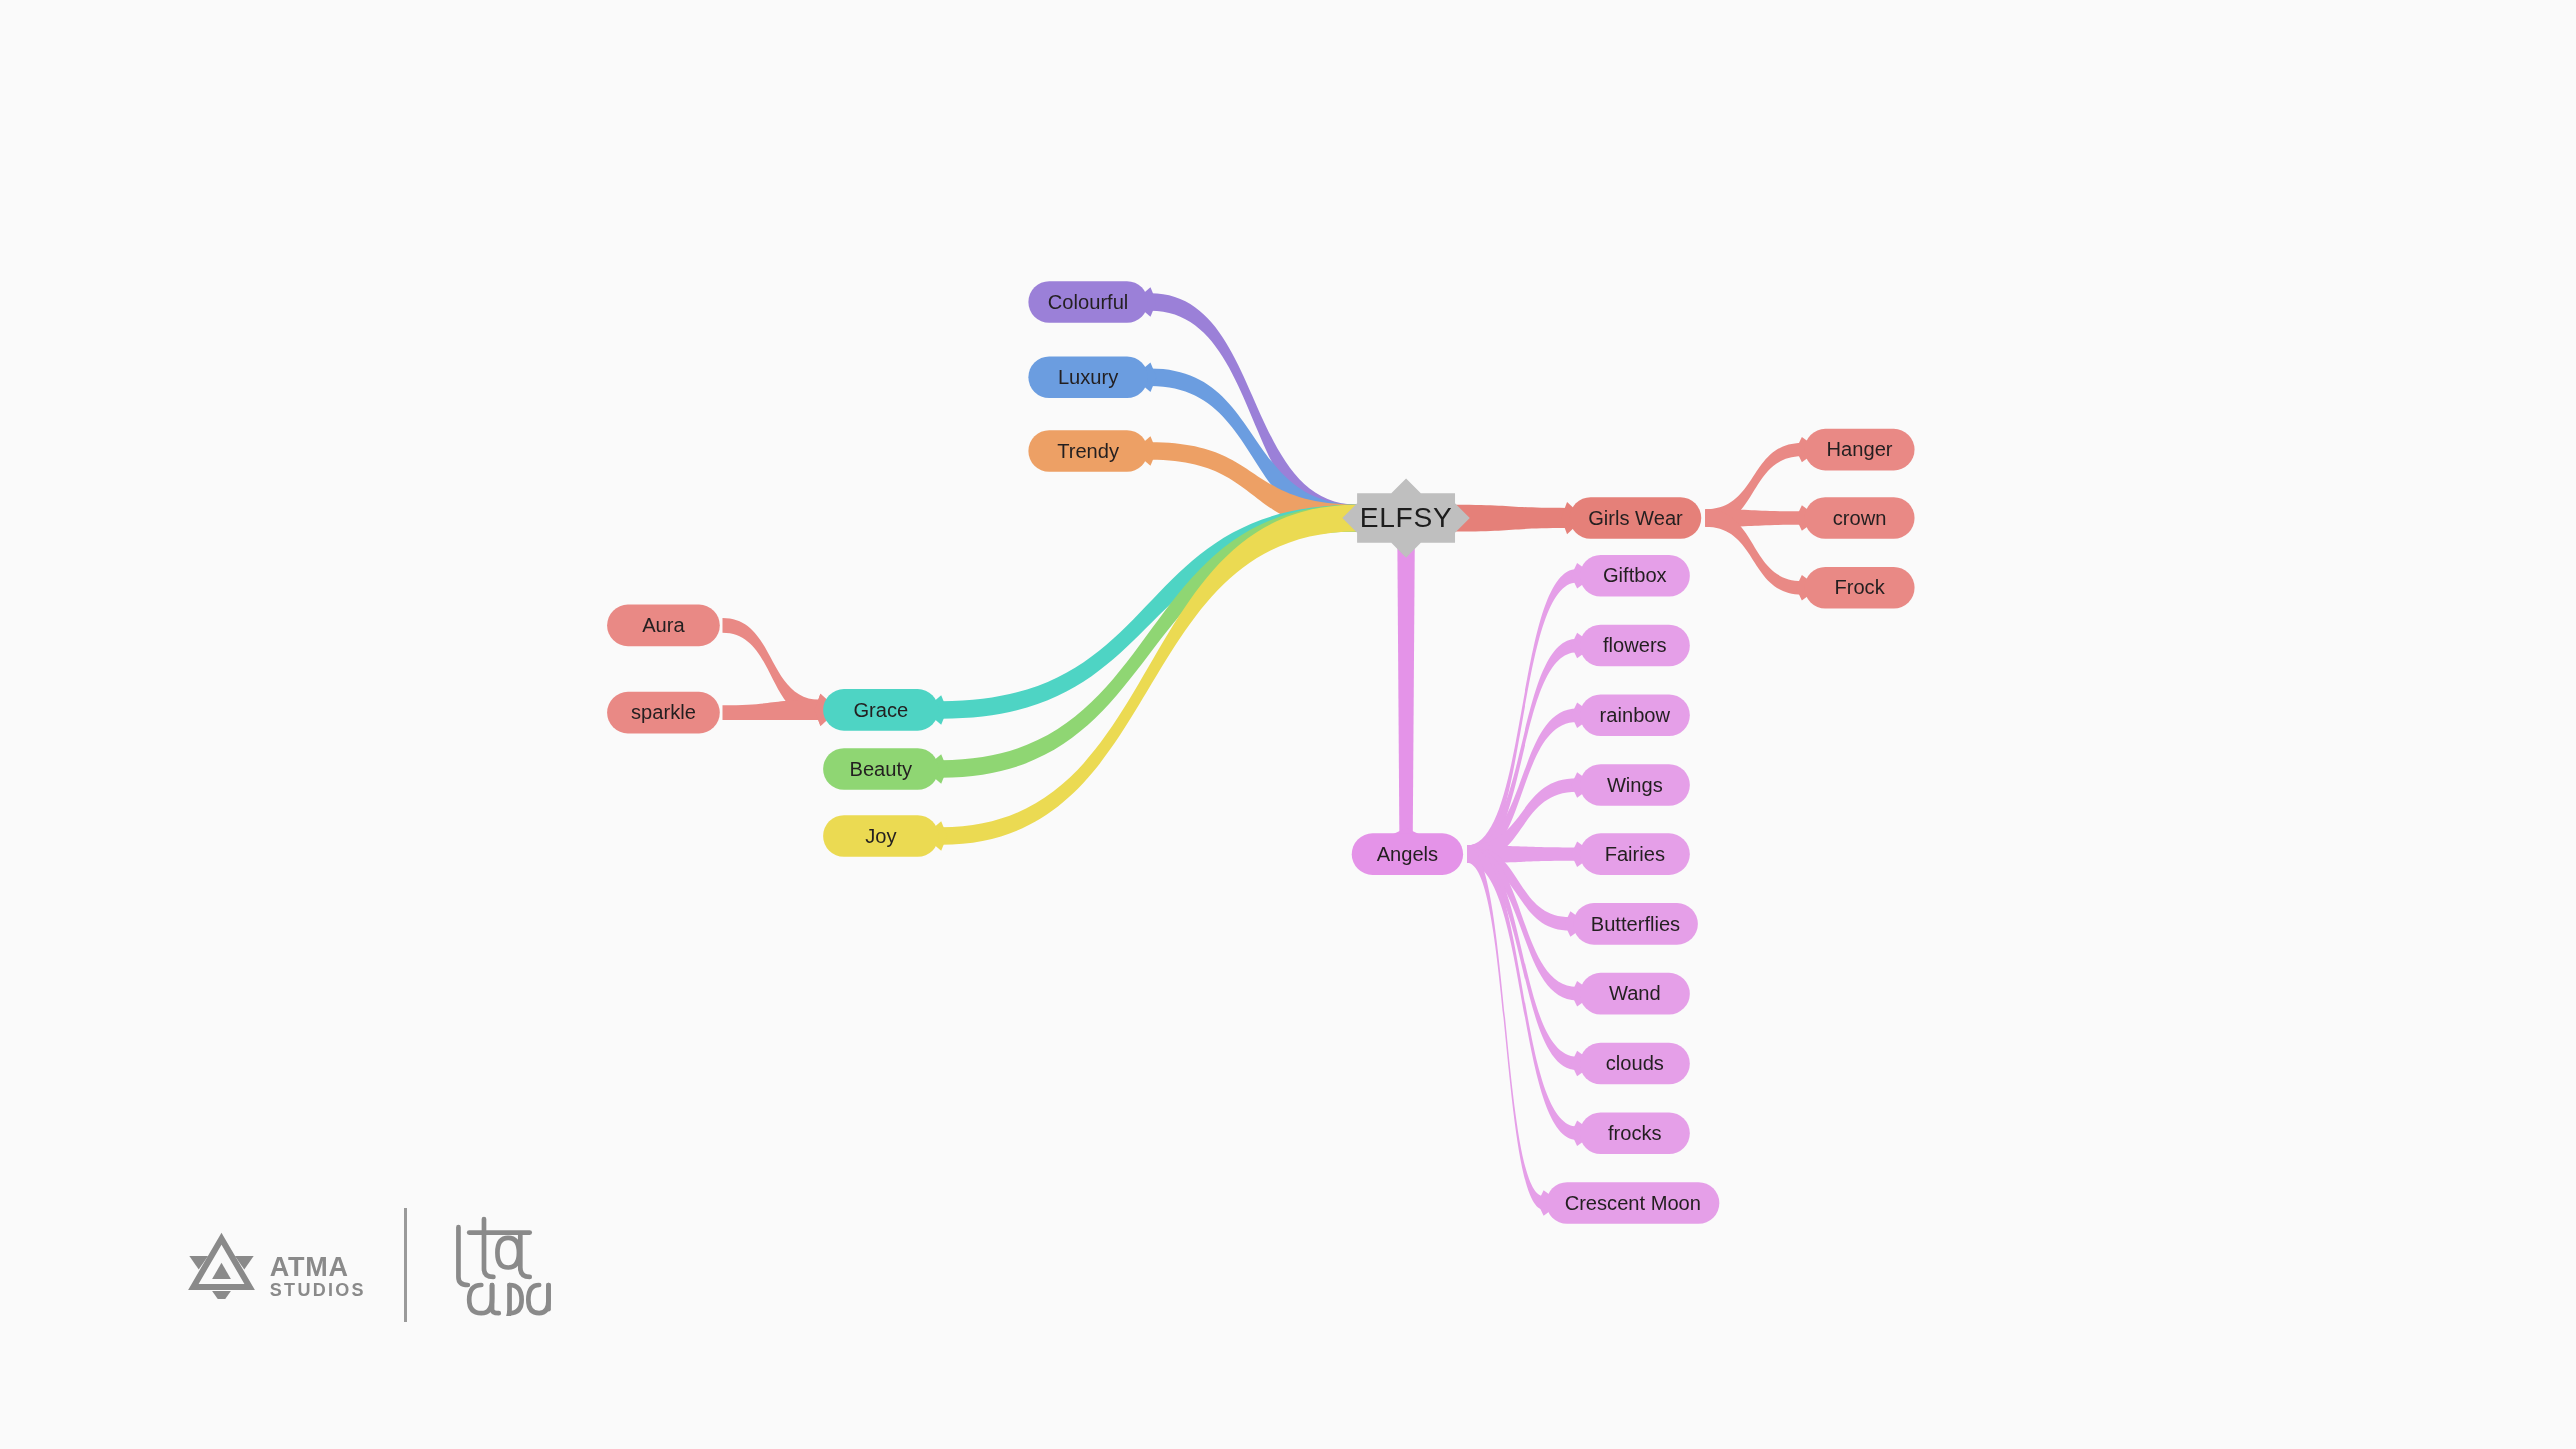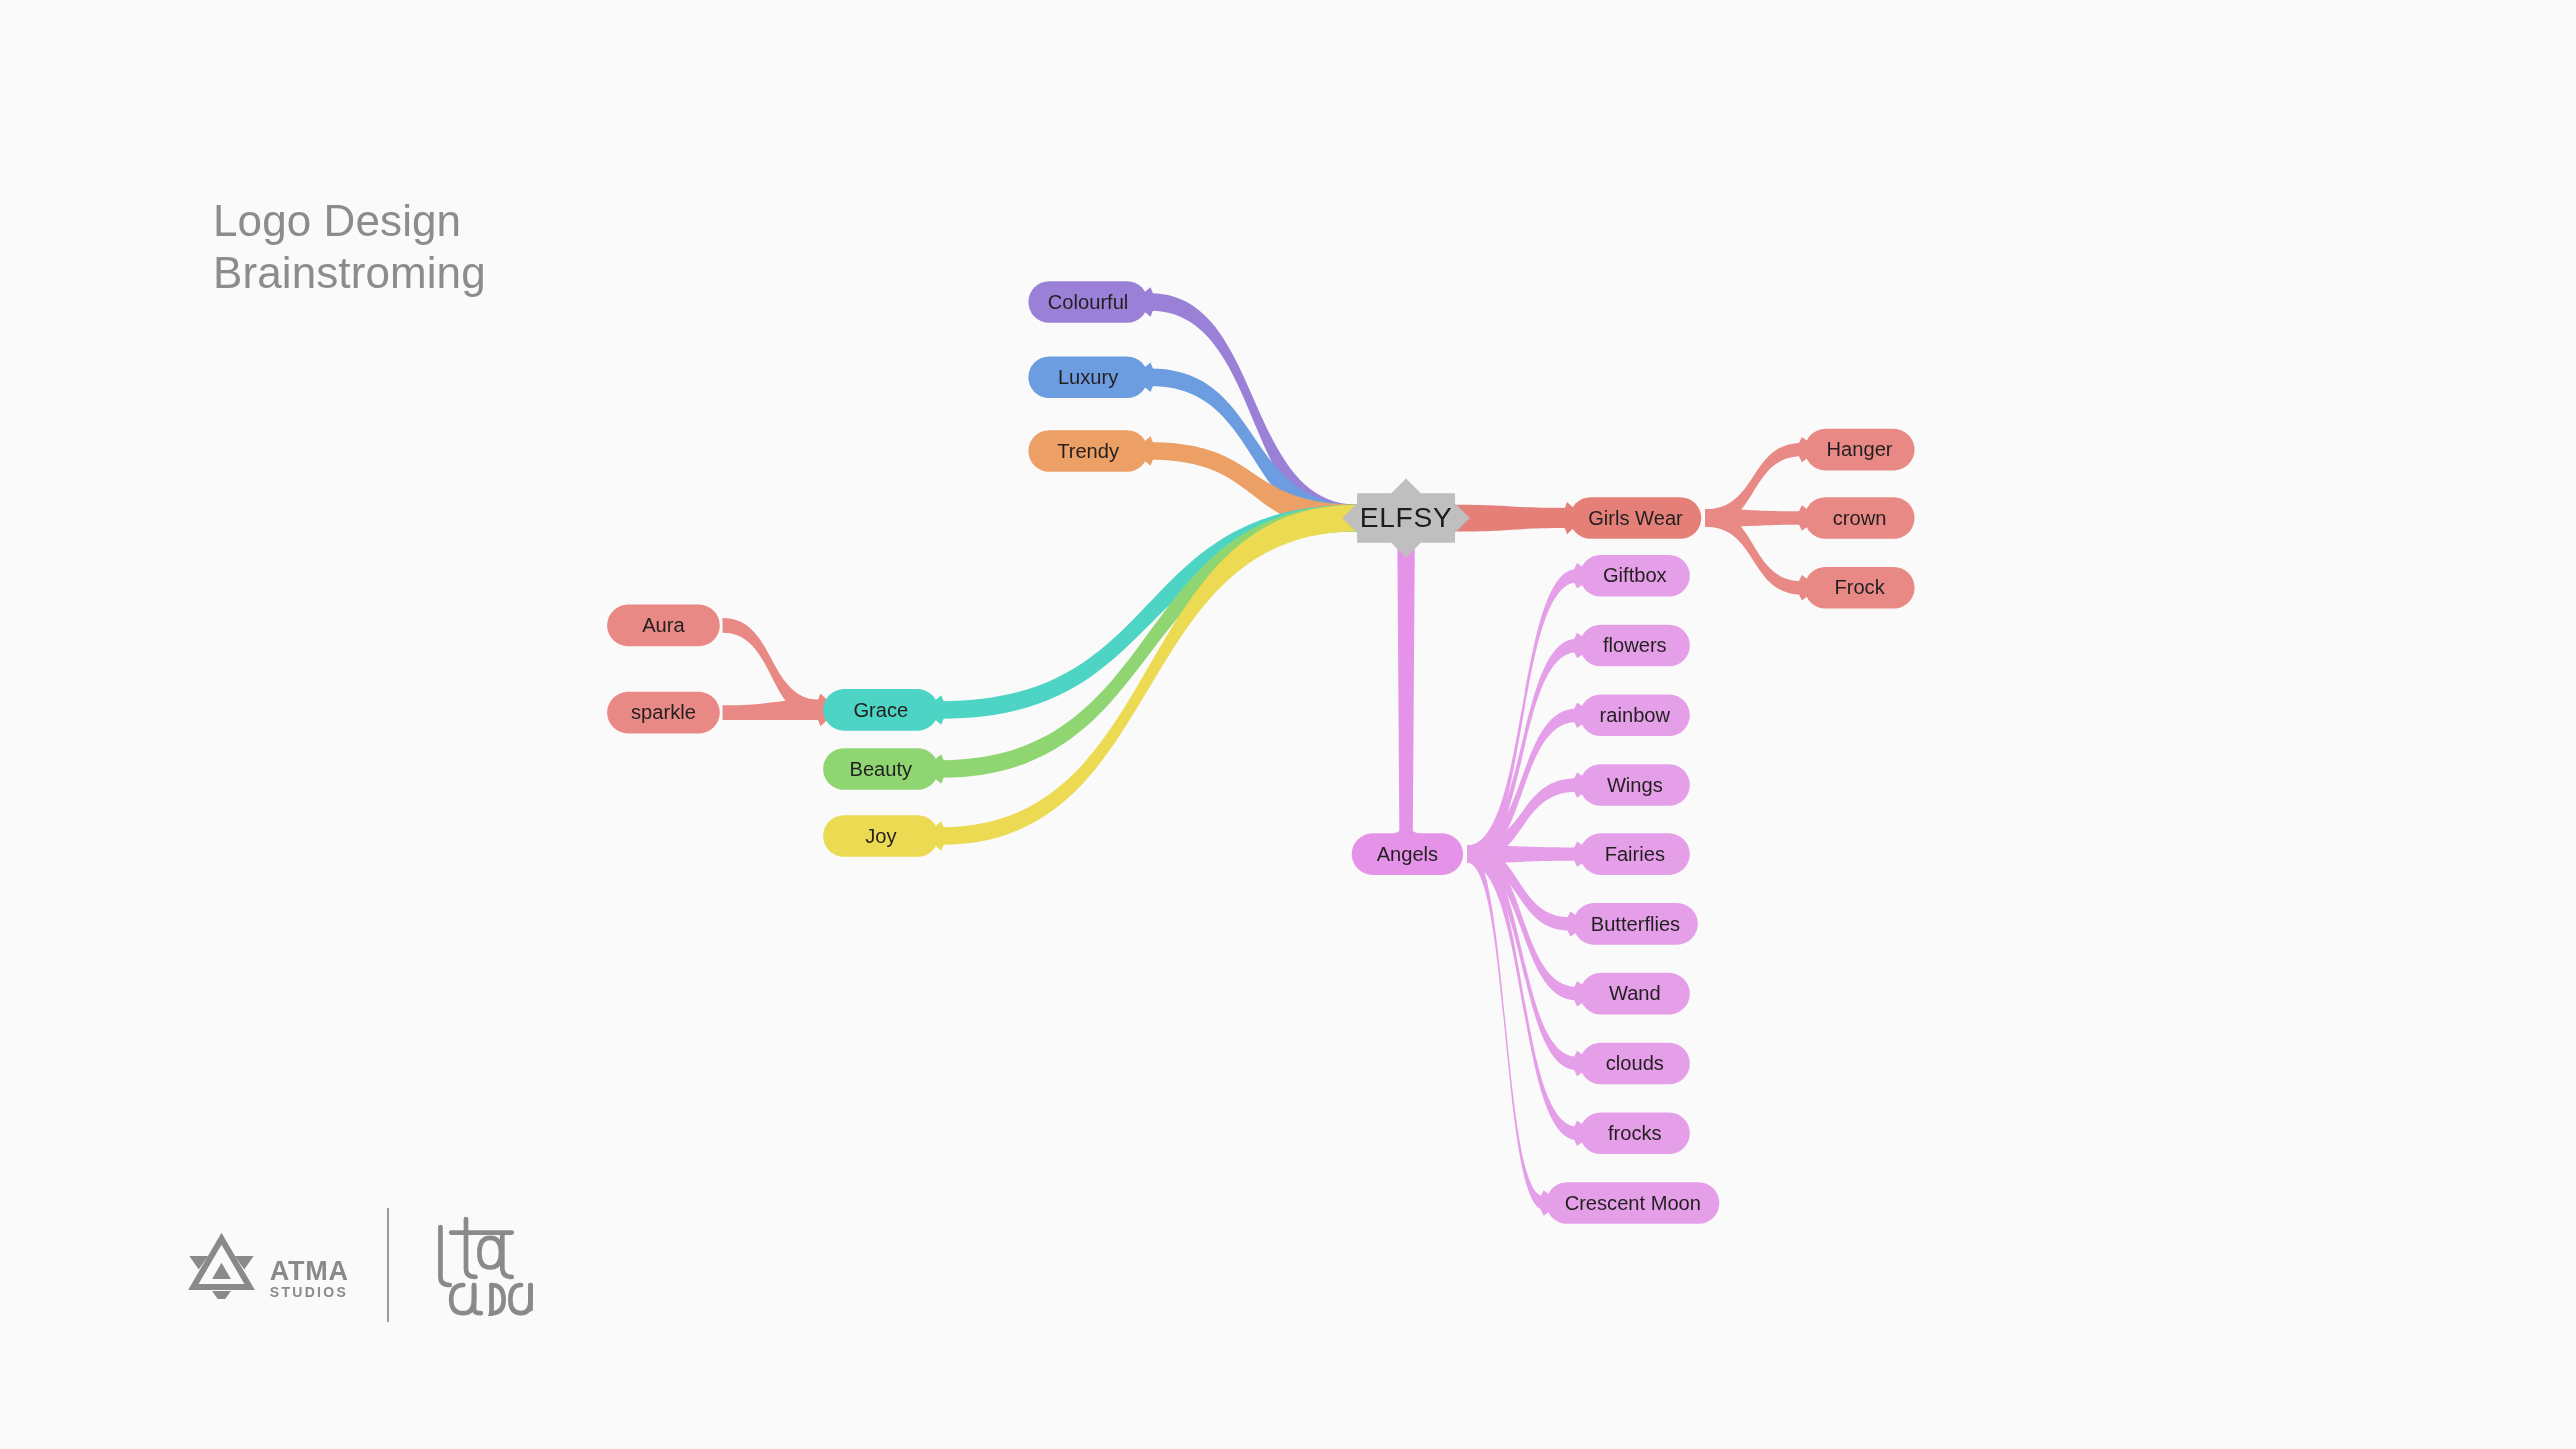--- a/index.html
+++ b/index.html
@@ -30,31 +30,29 @@
     pointer-events:none;
   }
   .root-label{font-size:42px;fill:#1d1d1d;letter-spacing:1px;}
 
   
   .footer{position:absolute;left:188px;top:1208px;display:flex;align-items:center;gap:0px;}
   .atma{display:flex;align-items:flex-end;gap:14.8px;}
   .atma-mark{width:67px;height:67px;position:relative;}
   .atma-words{display:flex;flex-direction:column;line-height:1;}
   .atma-words .w1{font-size:27px;font-weight:bold;color:#8a8a8a;letter-spacing:0.7px;}
-  .atma-words .w2{font-size:14px;font-weight:bold;color:#8a8a8a;letter-spacing:2.3px;}
+  .atma-words .w2{font-size:18px;font-weight:bold;color:#8a8a8a;letter-spacing:2.3px;}
   .divider{width:2.7px;height:114px;background:#9a9a9a;margin:0 38px;}
   .tataya{width:121px;height:101px;}
 </style>
 </head>
 <body>
 
 <div id="stage">
 
-  <div class="title-block">Logo Design
-Brainstroming</div>
 
   <svg id="map" viewBox="0 0 3840 2161" xmlns="http://www.w3.org/2000/svg">
     <g id="connectors">
         <path d="M 2023 752 C 1853.6 752, 1884.4 437, 1715 437 L 1715 463 C 1884.4 463, 1853.6 792, 2023 792 Z" fill="#9b80d8"></path>
         <path d="M 1715 428 L 1689 450 L 1715 472 L 1724 450 Z" fill="#9b80d8"></path>
         <path d="M 2023 752 C 1853.6 752, 1884.4 549, 1715 549 L 1715 575 C 1884.4 575, 1853.6 792, 2023 792 Z" fill="#6b9de0"></path>
         <path d="M 1715 540 L 1689 562 L 1715 584 L 1724 562 Z" fill="#6b9de0"></path>
         <path d="M 2023 752 C 1853.6 752, 1884.4 659, 1715 659 L 1715 685 C 1884.4 685, 1853.6 792, 2023 792 Z" fill="#eda065"></path>
         <path d="M 1715 650 L 1689 672 L 1715 694 L 1724 672 Z" fill="#eda065"></path>
         <path d="M 2023 752 C 1682 752, 1744 1045, 1403 1045 L 1403 1071 C 1744 1071, 1682 792, 2023 792 Z" fill="#4ed4c4"></path>

